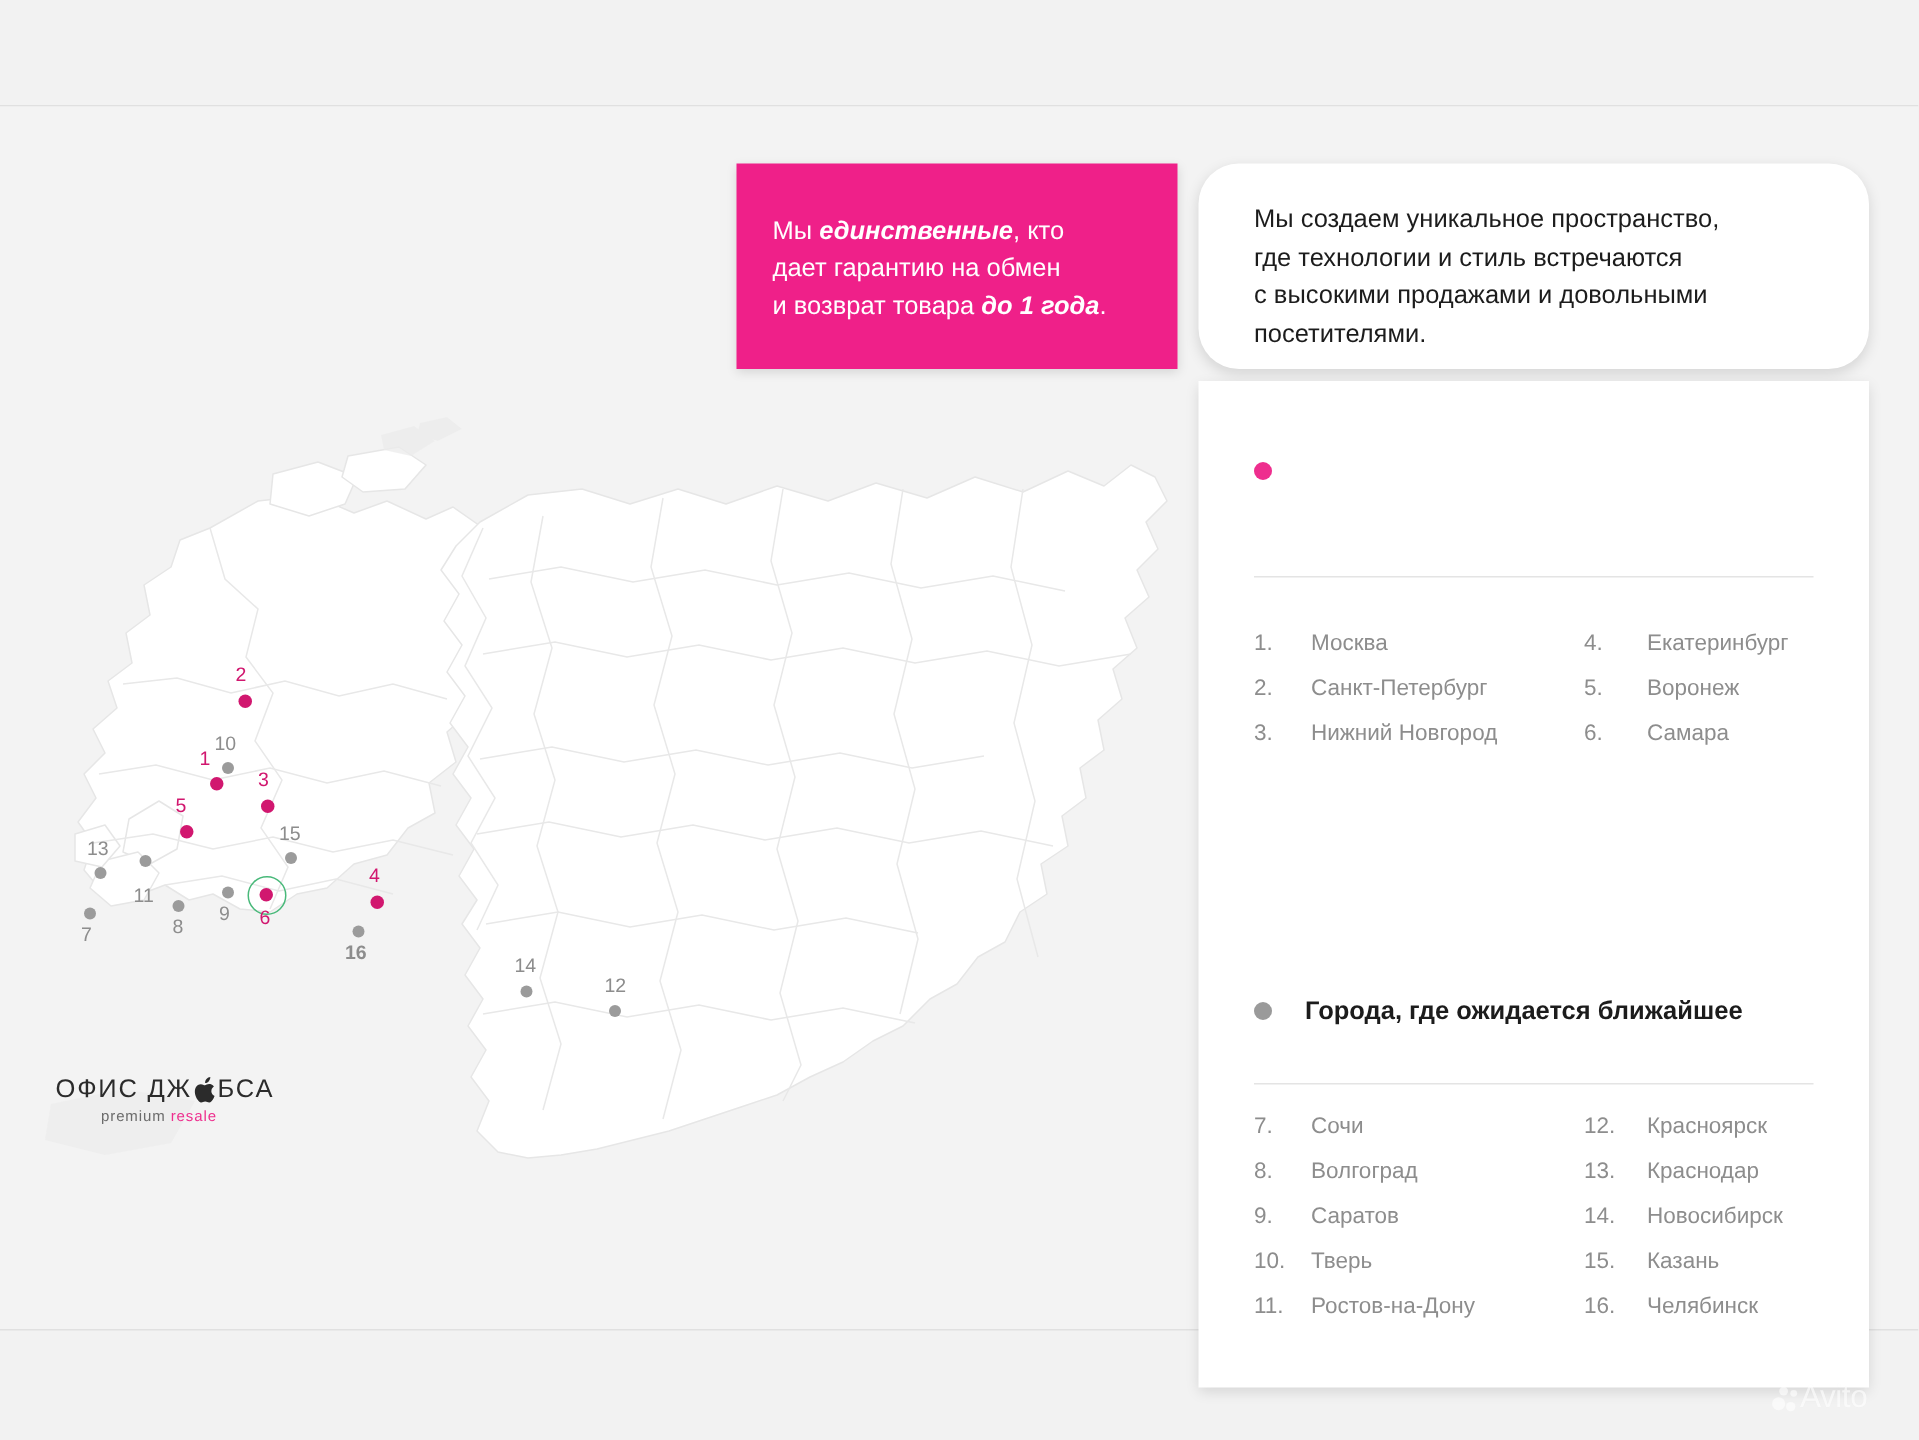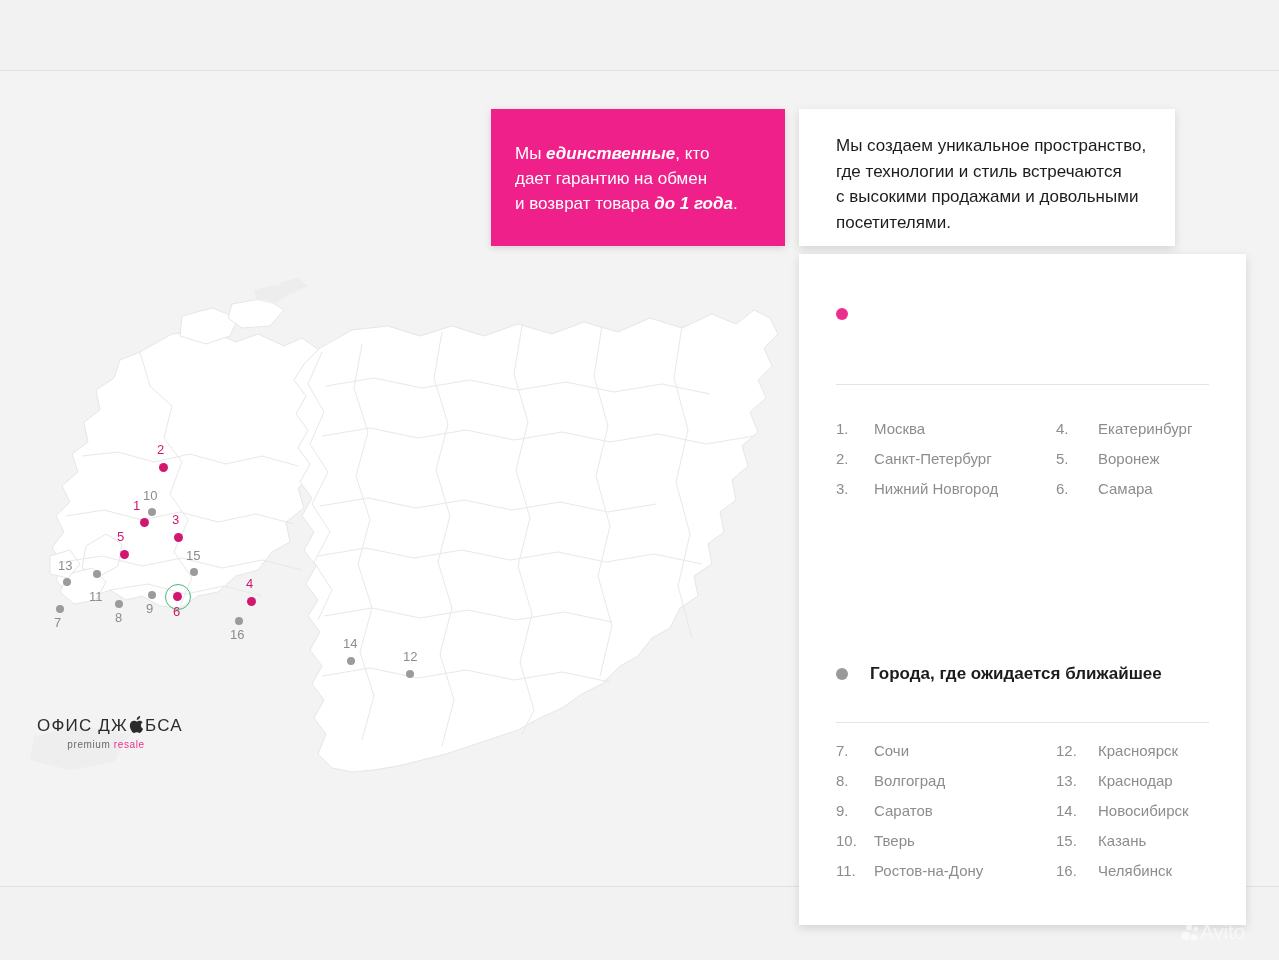--- a/index.html
+++ b/index.html
@@ -49,22 +49,23 @@
     font-size: 17px; line-height: 25px; font-weight: 400;
   }
   .banner-pink em { font-style: italic; font-weight: 700; }
 
   
   .card {
     position: absolute; background: #ffffff;
     box-shadow: 0 3px 9px rgba(0,0,0,.13);
   }
   .card-intro {
-    left: 799px; top: 38px; width: 376px; height: 137px;
+    left: 799px; top: 38px; width: 447px; height: 137px;
     padding: 24px 22px 0 37px;
+    border-radius: 27px;
   }
   .card-intro .it {
     font-size: 17px; line-height: 25.5px; color: #1c1c1c;
     font-weight: 400;
   }
   .card-lists {
     left: 799px; top: 183px; width: 447px; height: 671px;
     padding: 0;
   }
 
@@ -122,21 +123,21 @@
   .marker.pink .lb { color: #d1176f; }
   .marker.gray .lb { color: #8d8d8d; }
   .ring {
     position: absolute; width: 26px; height: 26px;
     border: 1.6px solid #49b97a; border-radius: 50%;
     left: -8.5px; top: -8.5px;
   }
 
   
   .logo { position: absolute; left: 37px; top: 645px; }
-  .logo-row { display: flex; align-items: flex-start; }
+  .logo-row { display: flex; align-items: flex-end; }
   .logo-row span {
     font-size: 17px; letter-spacing: 1.2px; color: #2b2b2b; font-weight: 400;
   }
   .apple-glyph { margin: 0 1px; display: inline-flex; }
   .logo-sub {
     margin-top: 3px; text-align: center; font-size: 10px;
     letter-spacing: .6px; width: 138px;
   }
   .logo-sub .p1 { color: #6b6b6b; }
   .logo-sub .p2 { color: #ee2e8e; }
@@ -369,21 +370,21 @@
           <div class="marker gray" style="left: 325px; top: 401px;">
             <div class="pt"></div>
             <div class="lb" style="left: -4px; top: -21px;">14</div>
           </div>
           <div class="marker gray" style="left: 168px; top: 312px;">
             <div class="pt"></div>
             <div class="lb" style="left: -4px; top: -20px;">15</div>
           </div>
           <div class="marker gray" style="left: 213px; top: 361px;">
             <div class="pt"></div>
-            <div class="lb" style="left: -5px; top: 10px;">16</div>
+            <div class="lb" style="left: -5px; top: 10px; font-weight: bold;">16</div>
           </div>
         </div>
     </div>
 
     <div class="logo">
       <div class="logo-row">
         <span>ОФИС ДЖ</span>
         <span class="apple-glyph">
           <svg width="15" height="18" viewBox="0 0 15 18" aria-hidden="true">
             <path fill="#2b2b2b" d="M10.3 2.6c.6-.75 1-1.78.9-2.6-.86.04-1.9.58-2.53 1.32-.56.65-1.05 1.7-.92 2.7.96.07 1.94-.49 2.55-1.42zM11.9 9.4c-.02-2.05 1.67-3.03 1.75-3.08-.95-1.39-2.43-1.58-2.96-1.6-1.26-.13-2.46.74-3.1.74-.64 0-1.62-.72-2.67-.7-1.37.02-2.64.8-3.34 2.03-1.43 2.48-.37 6.15 1.02 8.16.68.98 1.49 2.08 2.55 2.04 1.02-.04 1.41-.66 2.65-.66 1.24 0 1.58.66 2.66.64 1.1-.02 1.8-1 2.47-1.99.78-1.14 1.1-2.24 1.12-2.3-.02-.01-2.15-.83-2.17-3.28z"></path>

